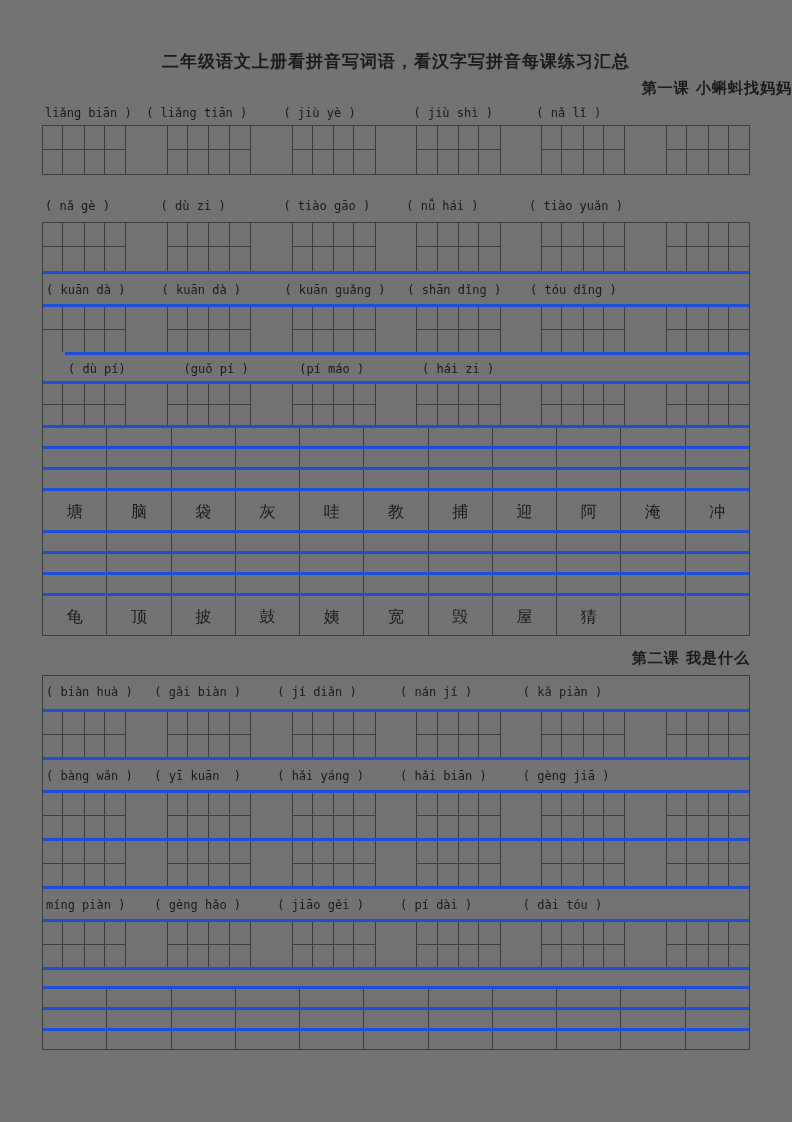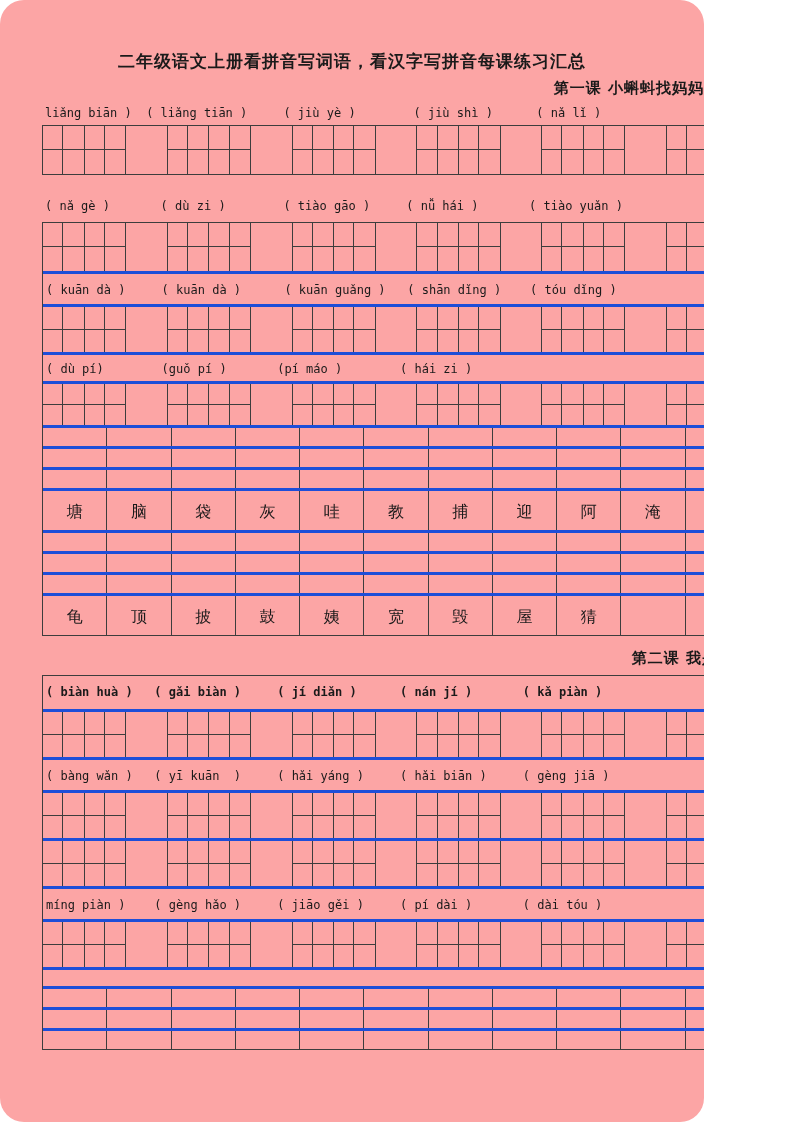--- a/index.html
+++ b/index.html
@@ -1,53 +1,53 @@
 <!DOCTYPE html>
 <html><head>
 <meta charset="utf-8">
 <style>
   html,body{margin:0;padding:0;background:#ffffff;}
   .page{
-    width:704px;height:1122px;position:relative;background:#fca5a5;
-    color:#1a1a1a;font-family:"DejaVu Sans Mono",monospace;overflow:hidden;border-radius:24px;
+    width:792px;height:1122px;position:relative;background:#737373;
+    color:#1a1a1a;font-family:"DejaVu Sans Mono",monospace;overflow:hidden;
   }
   .page-title{
     padding-top:46px;text-align:center;font-family:"DejaVu Sans",sans-serif;
     font-weight:bold;font-size:17px;line-height:30px;letter-spacing:1px;
   }
   .lesson-heading{
     text-align:right;font-family:"DejaVu Sans",sans-serif;font-weight:bold;
     font-size:15px;line-height:25px;letter-spacing:1px;
   }
   .lesson-heading.second{margin-top:10px;margin-bottom:4px;}
   .content{width:708px;margin-left:42px;}
   .pinyin-row{
     font-size:12px;height:24px;line-height:24px;white-space:pre;
     overflow:hidden;padding-left:3px;box-sizing:border-box;
   }
   .pinyin-row.free{margin:0;}
   .pinyin-row.mid{margin-top:19px;margin-bottom:4px;}
   .pinyin-row.in-table{height:33px;line-height:33px;}
-  .pinyin-row.slim{height:29px;line-height:29px;}
+  .pinyin-row.slim{height:29px;line-height:29px;margin-left:22px;}
   
   .strip{display:flex;height:50px;box-sizing:border-box;}
   .strip.standalone{border:1px solid #3d3d3d;}
   .strip > .cell{flex:1 1 0;position:relative;border-left:1px solid #3d3d3d;}
   .strip > .cell:first-child{border-left:none;}
   .strip > .cell.tian::before{
     content:"";position:absolute;left:0;right:0;top:50%;margin-top:-1px;
     border-top:1px solid #3d3d3d;
   }
   .strip > .cell.tian::after{
     content:"";position:absolute;top:0;bottom:0;left:50%;margin-left:-1px;
     border-left:1px solid #3d3d3d;
   }
   .table{border:1px solid #3d3d3d;box-sizing:border-box;}
   .table > div{border-top:3px solid #1d4ed8;box-sizing:border-box;}
-  .table > div:first-child{border-top:none;font-weight:bold;}
+  .table > div:first-child{border-top:none;}
   .table .strip{height:48px;}
   .table .strip.short{height:44px;}
   .row11{display:flex;height:21px;}
   .row11 > .cell{flex:1 1 0;border-left:1px solid #3d3d3d;}
   .row11 > .cell:first-child{border-left:none;}
   .char-row{display:flex;height:42px;}
   .char-row > .cell{
     flex:1 1 0;border-left:1px solid #3d3d3d;text-align:center;
     font-family:"DejaVu Sans",sans-serif;font-size:16px;line-height:42px;
   }

